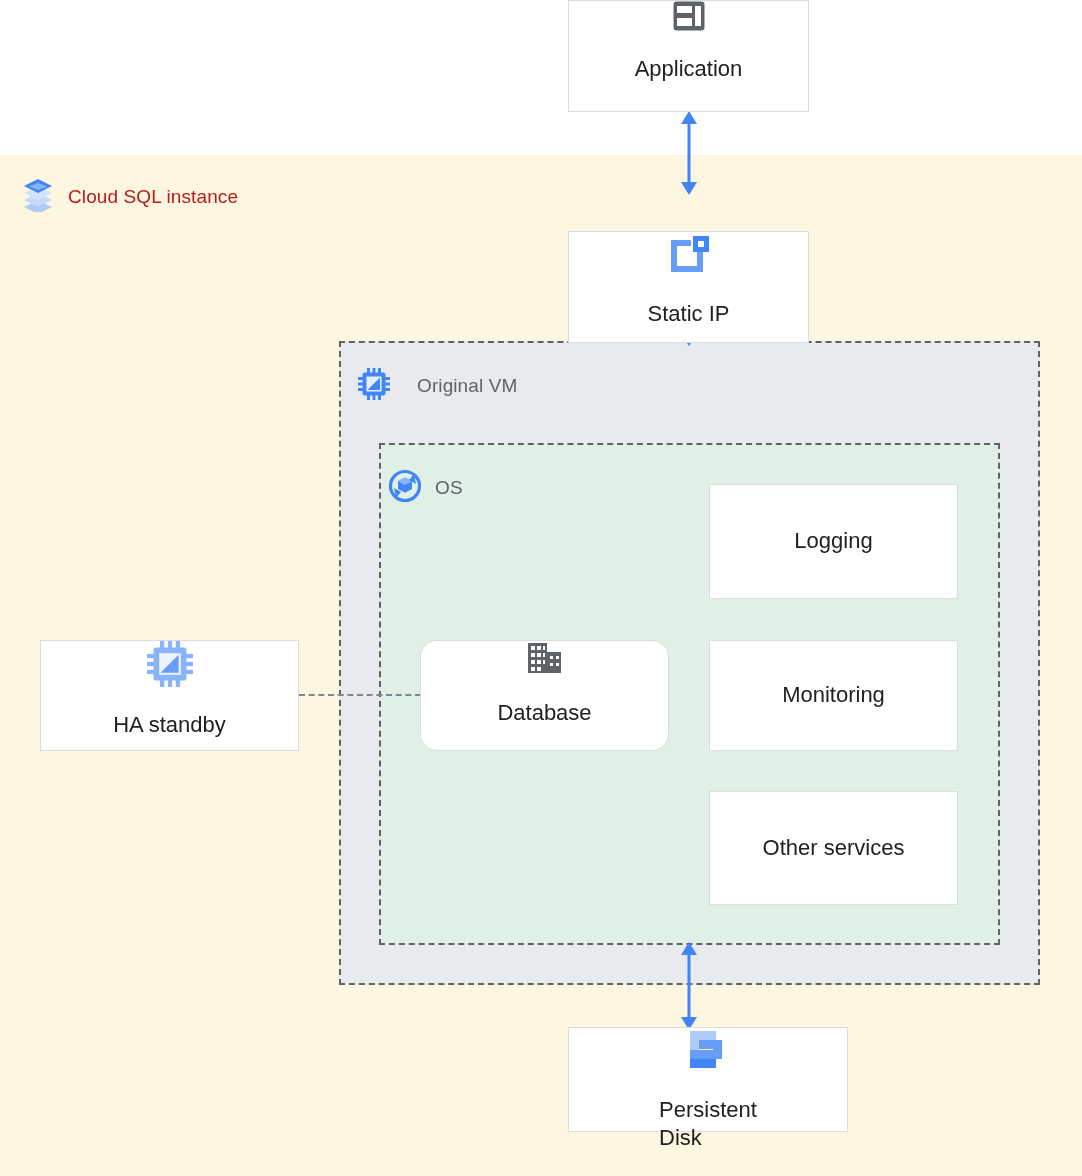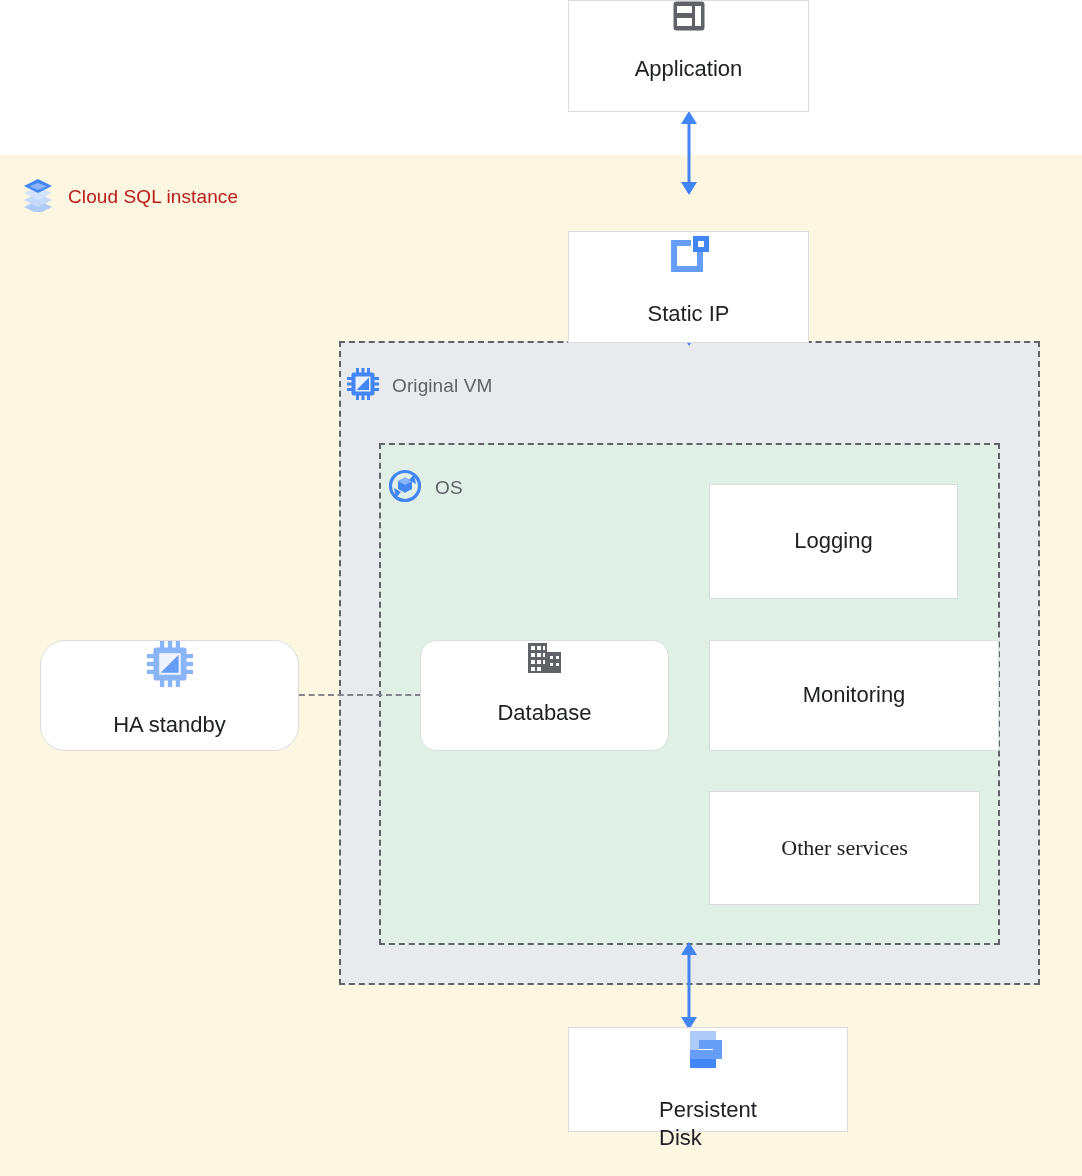--- a/index.html
+++ b/index.html
@@ -49,25 +49,25 @@
     left: 339px;
     top: 341px;
     width: 701px;
     height: 644px;
     background: #e8eaed;
     border: 2px dashed #5f6368;
     box-sizing: border-box;
   }
   .vm-header {
     position: absolute;
-    left: 347px;
+    left: 358px;
     top: 368px;
     display: flex;
     align-items: center;
-    gap: 13px;
+    gap: 27px;
   }
   .vm-header .label {
     font-size: 19px;
     color: #5f6368;
     letter-spacing: 0.1px;
     white-space: nowrap;
   }
 
   
   .os-box {
@@ -114,25 +114,25 @@
   }
   .node .node-label {
     font-size: 22px;
     color: #202124;
     line-height: 1.28;
     white-space: pre-line;
   }
 
   .node-application { left: 568px; top: 0px;    width: 241px; height: 112px; }
   .node-staticip    { left: 568px; top: 193px;  width: 241px; height: 112px; margin-top: 38px; }
-  .node-hastandby   { left: 40px;  top: 640px;  width: 259px; height: 111px; border-radius: 25px; }
+  .node-hastandby   { left: 40px;  top: 640px;  width: 259px; height: 111px; }
   .node-database    { left: 420px; top: 640px;  width: 249px; height: 111px; border-radius: 17px; }
   .node-logging     { left: 709px; top: 484px;  width: 249px; height: 115px; }
-  .node-monitoring  { left: 709px; top: 640px;  width: 290px; height: 111px; }
-  .node-other       { left: 709px; top: 791px;  width: 271px; height: 114px; font-family: Liberation Serif, serif; }
+  .node-monitoring  { left: 709px; top: 640px;  width: 249px; height: 111px; }
+  .node-other       { left: 709px; top: 791px;  width: 249px; height: 114px; }
   .node-disk        { left: 568px; top: 1027px; width: 280px; height: 105px; }
 
   .node-application .node-label,
   .node-staticip .node-label,
   .node-hastandby .node-label,
   .node-database .node-label,
   .node-disk .node-label { text-align: left; }
 
   .node.with-icon { justify-content: flex-start; }
   .node-application { padding-left: 28px; }

